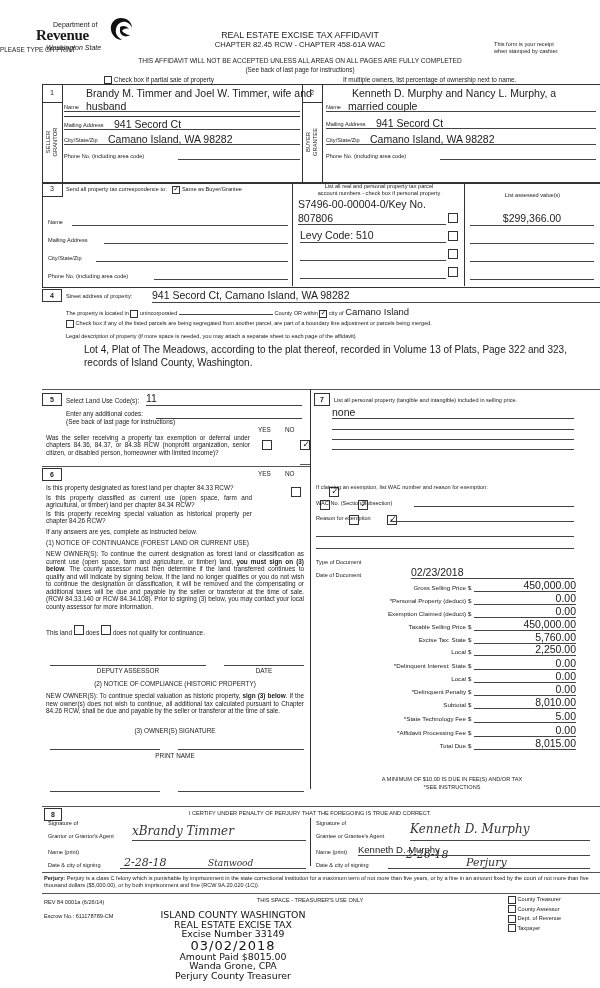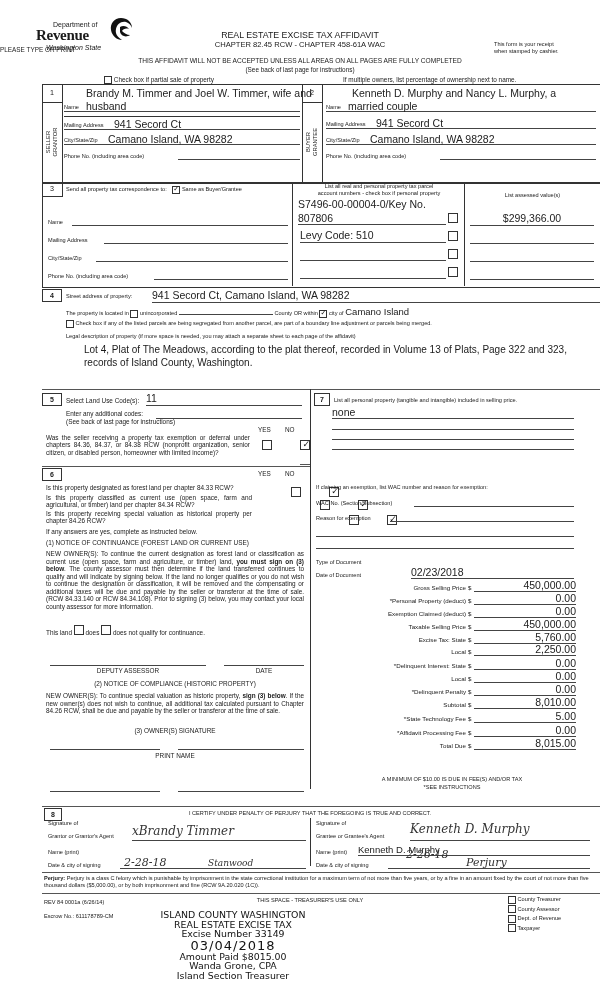--- a/index.html
+++ b/index.html
@@ -411,20 +411,20 @@
   <div><span class="chk"></span> <span>County Treasurer</span></div>
   <div><span class="chk"></span> <span>County Assessor</span></div>
   <div><span class="chk"></span> <span>Dept. of Revenue</span></div>
   <div><span class="chk"></span> <span>Taxpayer</span></div>
 </div>
 
 <div class="abs stamp" style="left:138px;width:190px;top:910px;font-size:9.4px;line-height:9.6px;">
   <div>ISLAND COUNTY WASHINGTON</div>
   <div>REAL ESTATE EXCISE TAX</div>
   <div>Excise Number 33149</div>
-  <div style="font-size:13px;line-height:13px;letter-spacing:1px;">03/04/2018</div>
+  <div style="font-size:13px;line-height:13px;letter-spacing:1px;">03/02/2018</div>
   <div>Amount Paid $8015.00</div>
   <div>Wanda Grone, CPA</div>
-  <div>Island Section Treasurer</div>
+  <div>Perjury County Treasurer</div>
 </div>
 
 
 
 
 </body></html>

